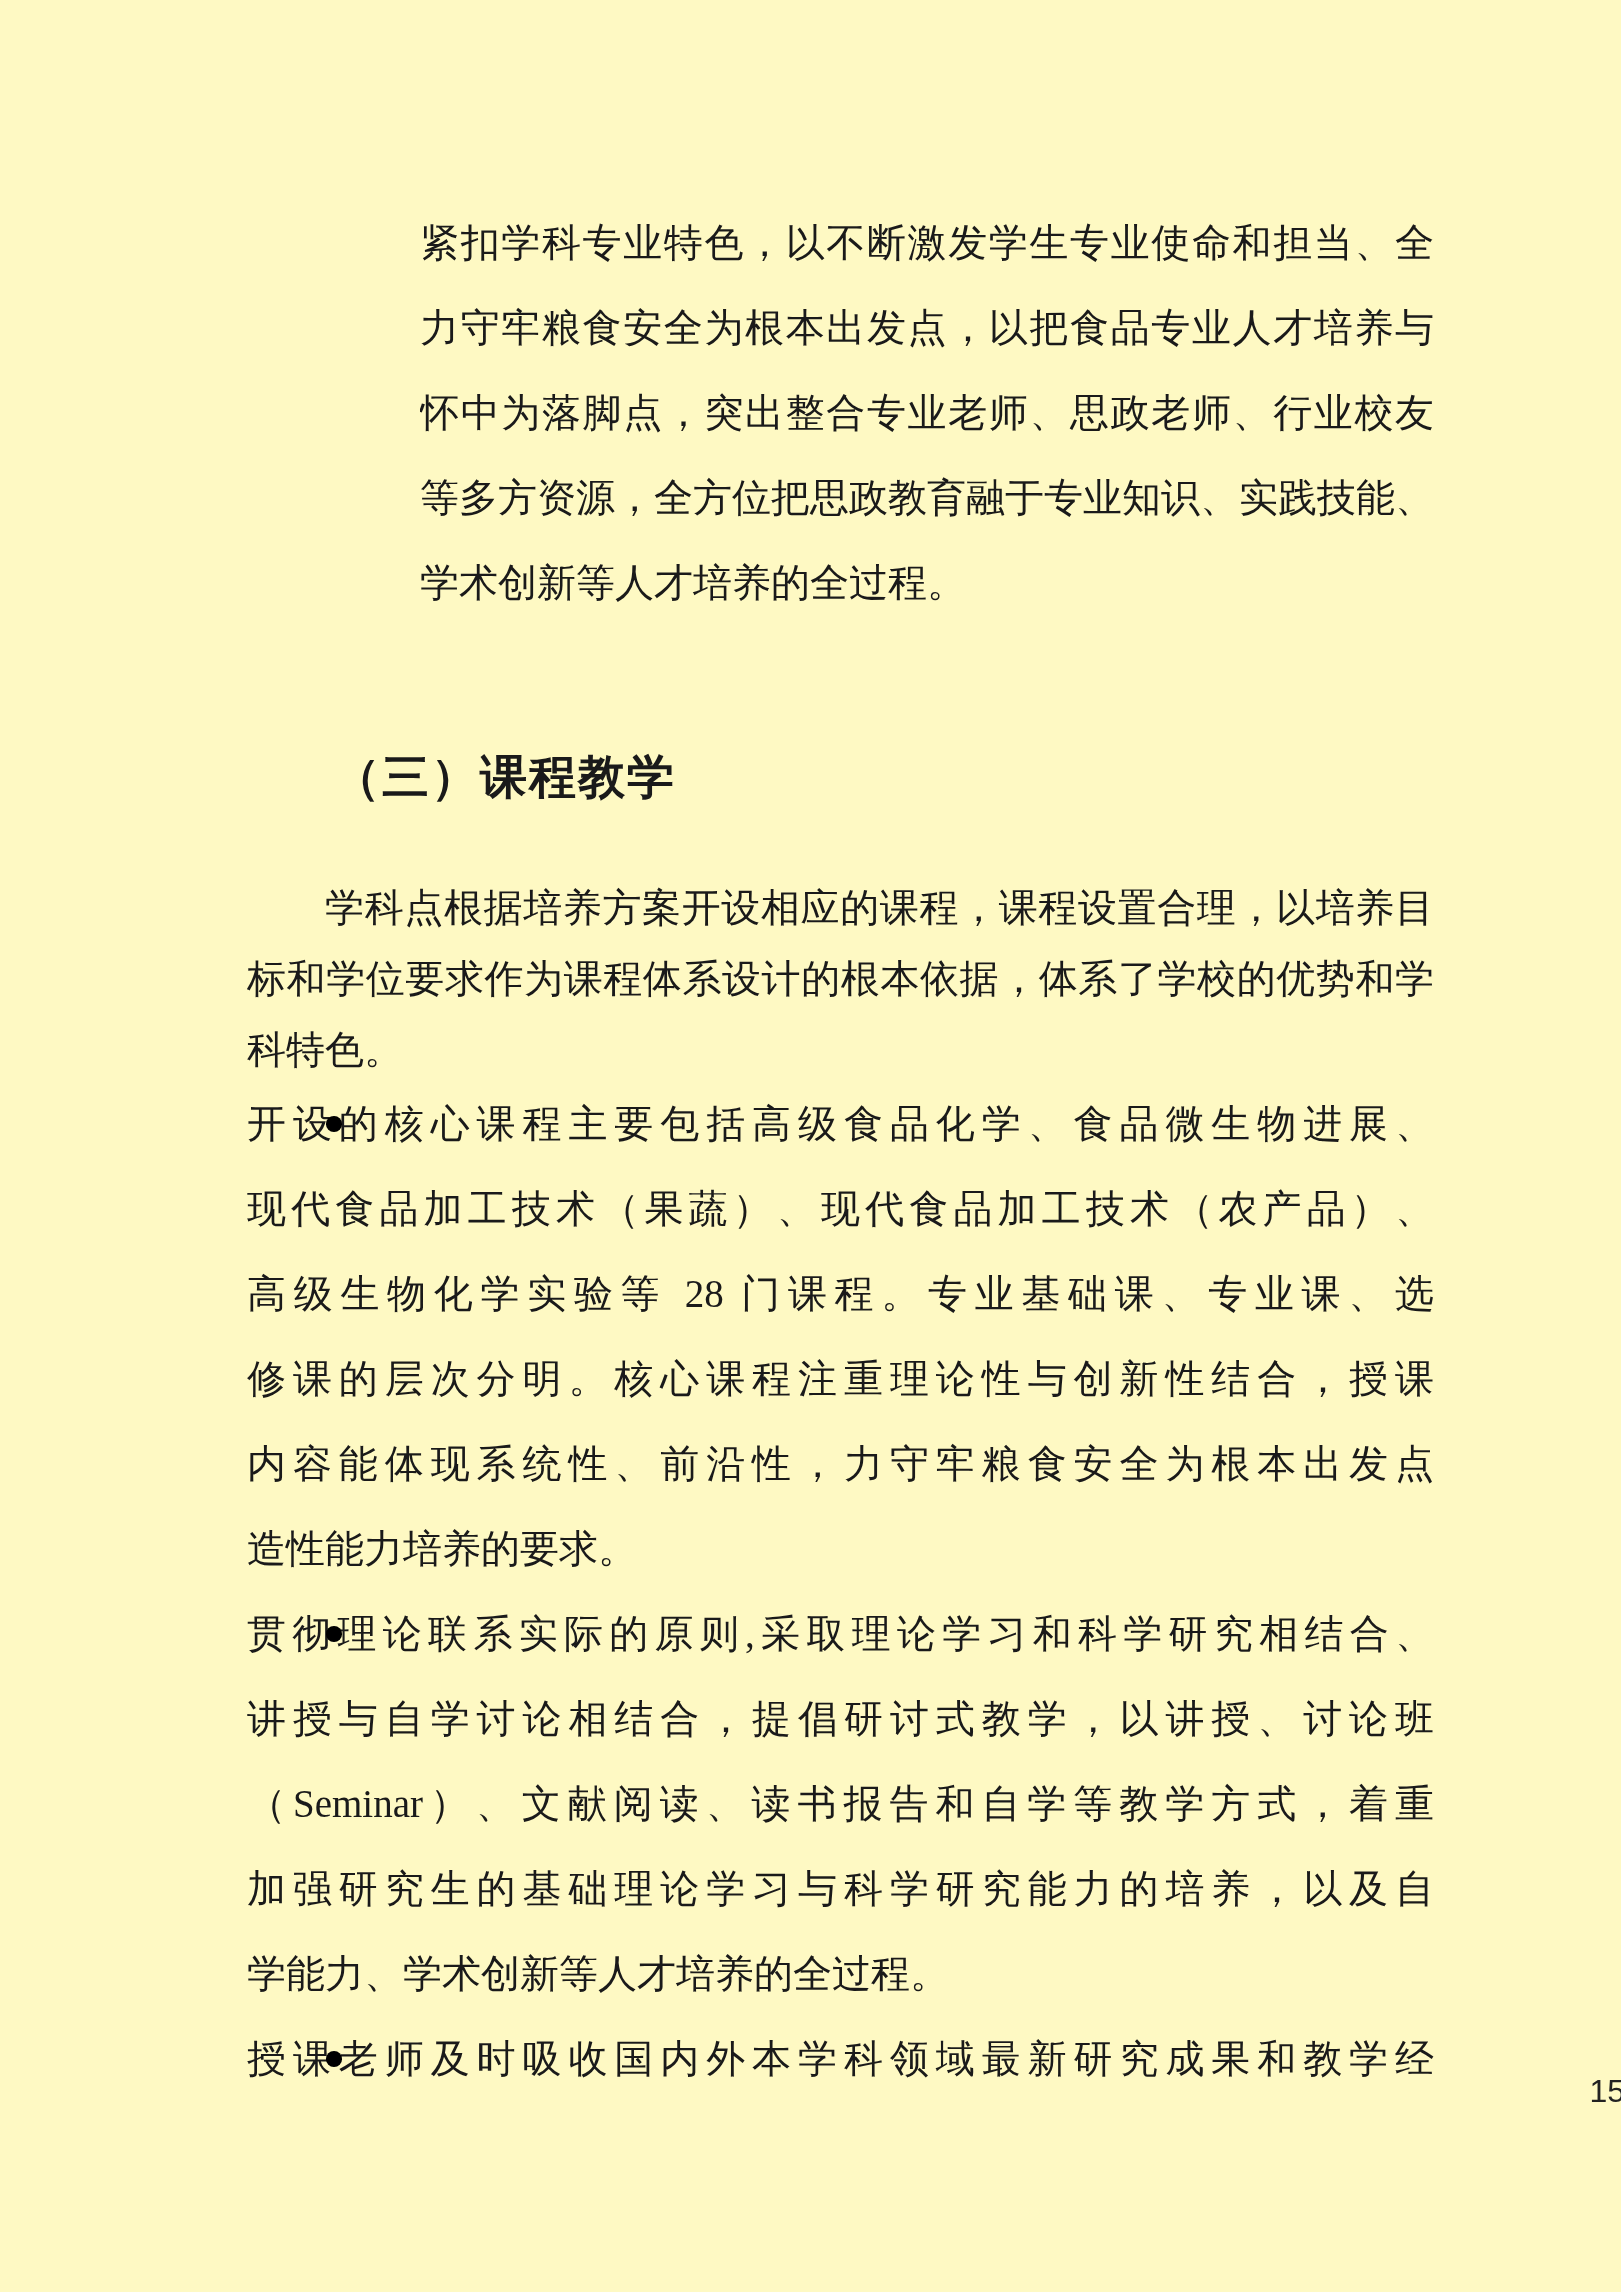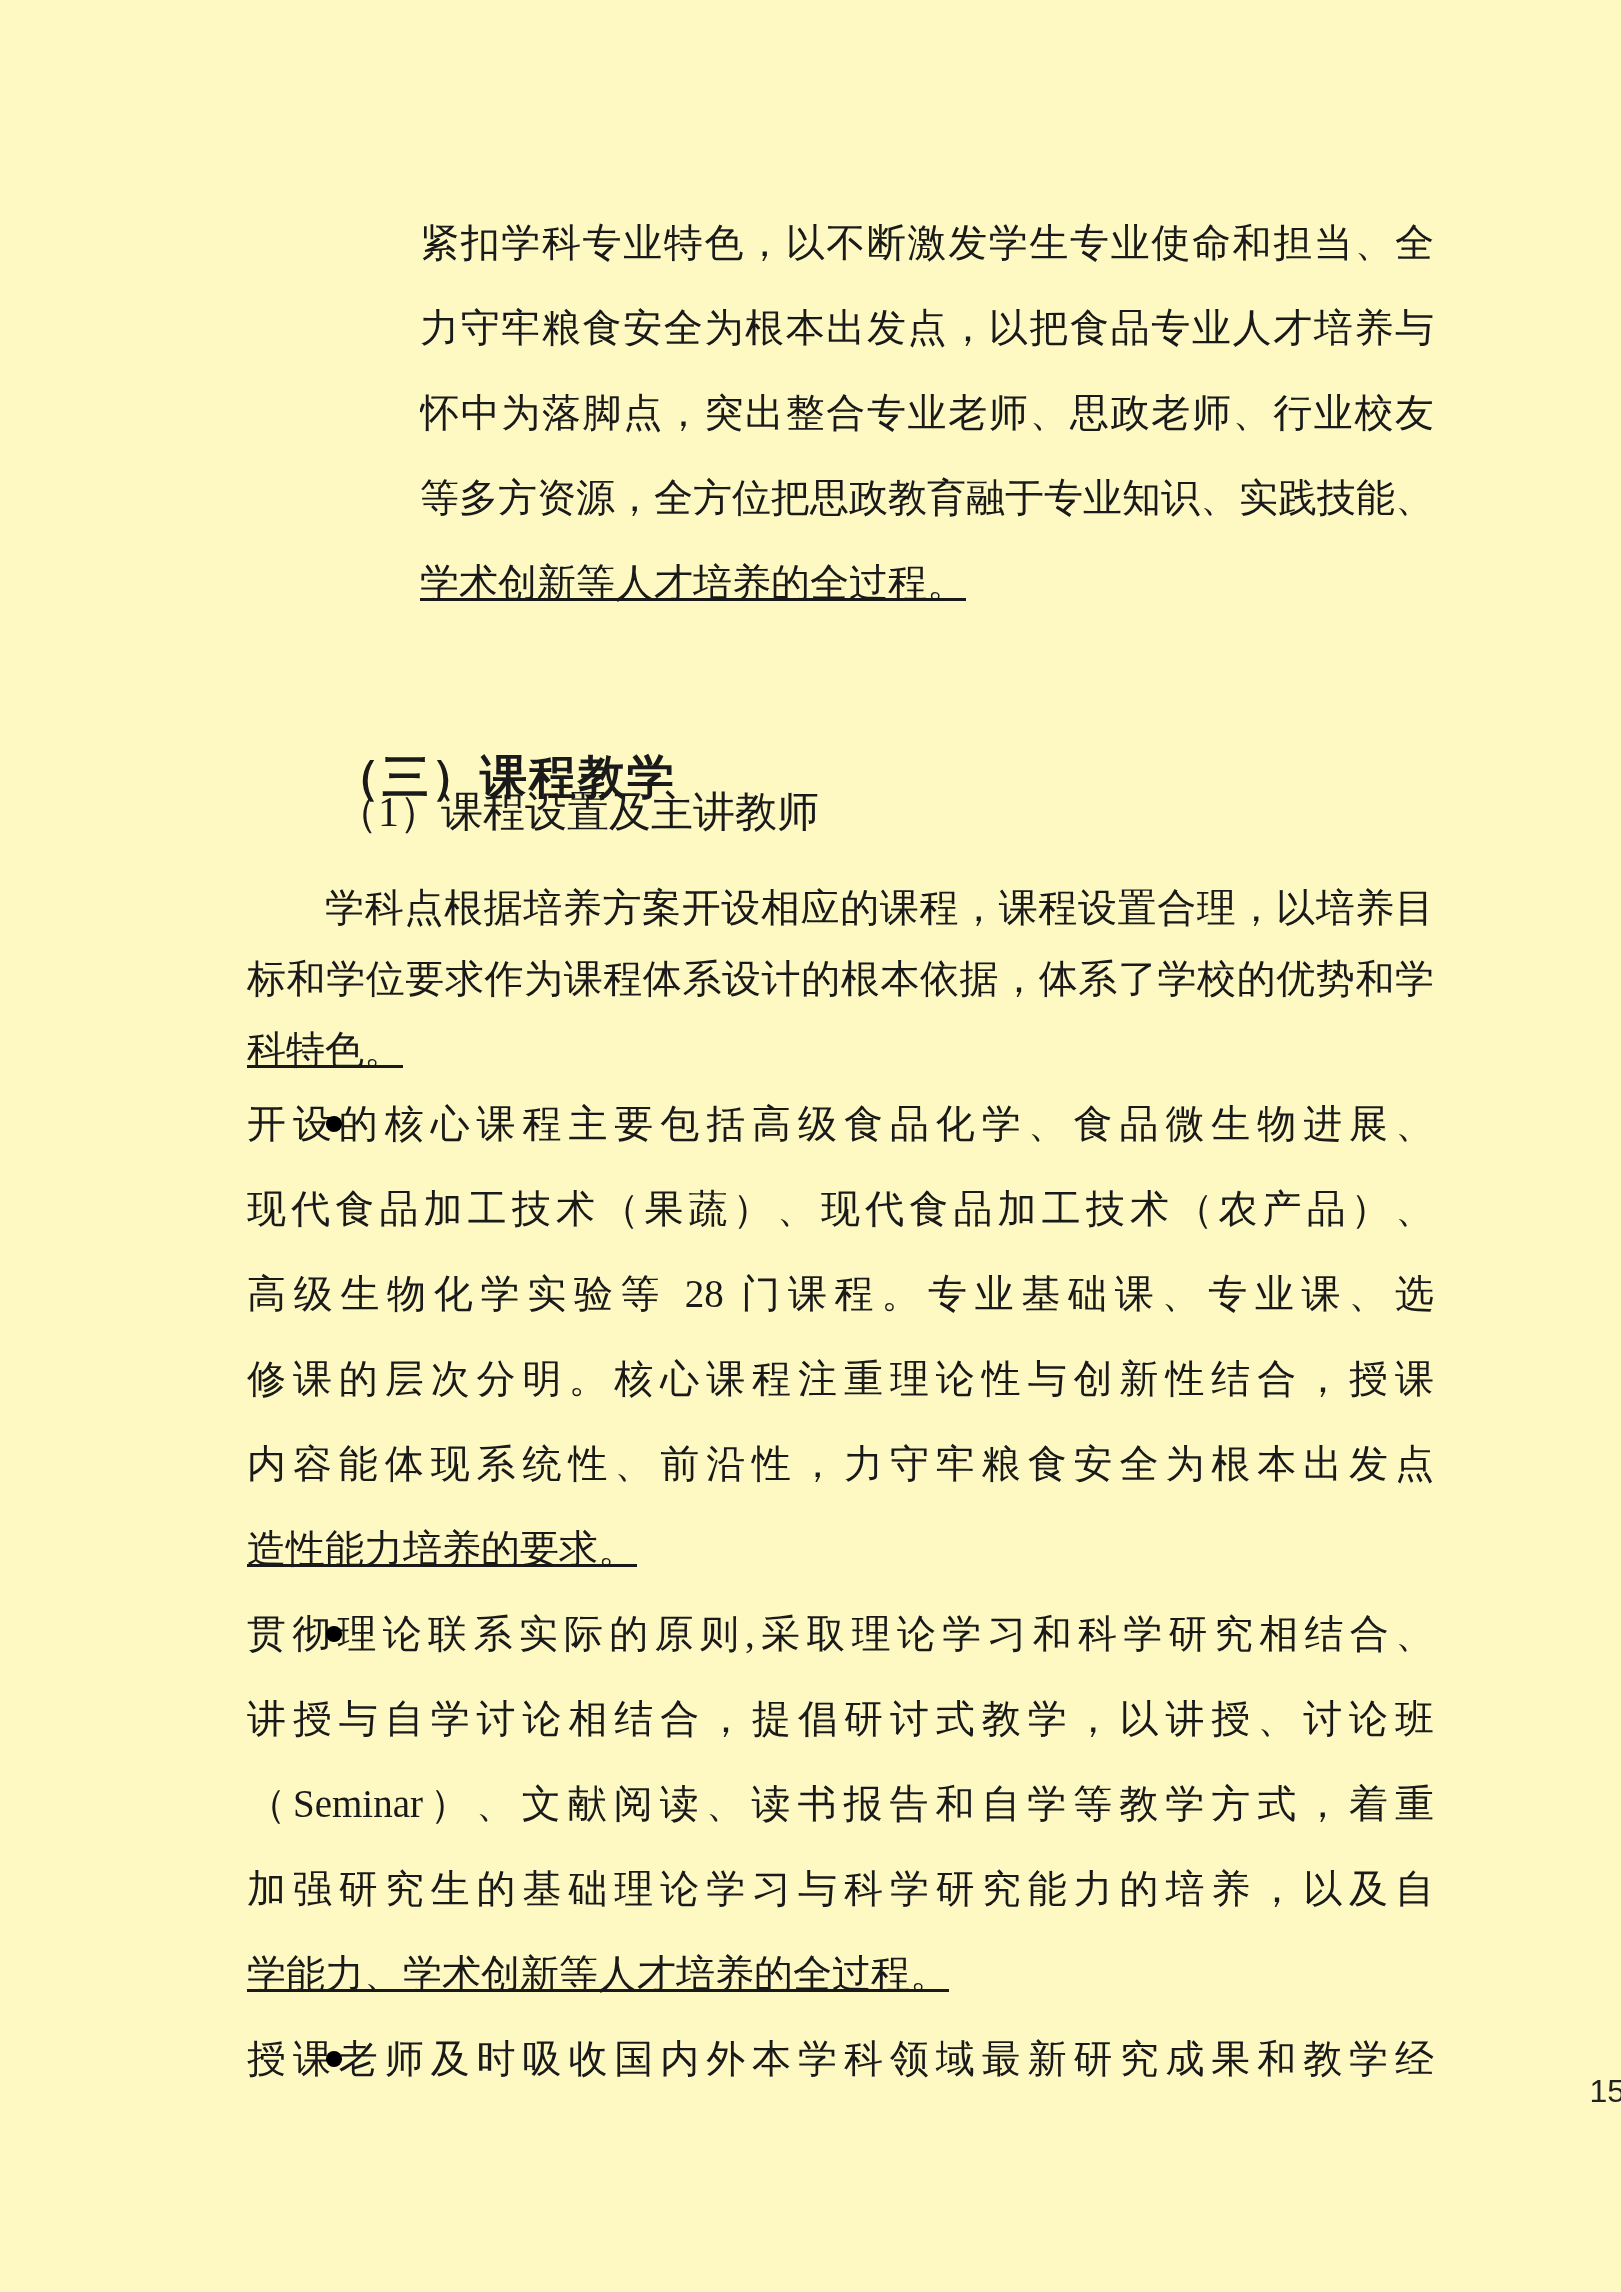--- a/index.html
+++ b/index.html
@@ -24,21 +24,20 @@
   
   .line {
     text-align: justify;
     text-align-last: justify;
     text-justify: inter-ideograph;
     white-space: normal;
     overflow: hidden;
   }
   .line.last {
     text-align-last: left;
-    text-decoration: underline;
   }
   
   .intro-block {
     top: 200px;
     font-size: 39px;
     line-height: 85px;
     padding-left: 173px;
     box-sizing: border-box;
   }
   .section-heading {
@@ -104,21 +103,20 @@
   <div class="abs intro-block">
     <div class="line">紧扣学科专业特色，以不断激发学生专业使命和担当、全</div>
     <div class="line">力守牢粮食安全为根本出发点，以把食品专业人才培养与</div>
     <div class="line">怀中为落脚点，突出整合专业老师、思政老师、行业校友</div>
     <div class="line">等多方资源，全方位把思政教育融于专业知识、实践技能、</div>
     <div class="line last">学术创新等人才培养的全过程。</div>
   </div>
 
   <h2 class="abs section-heading">（三）课程教学</h2>
 
-  <div class="abs sub-heading">（1）课程设置及主讲教师</div>
 
   <div class="abs paragraph">
     <div class="line indent">学科点根据培养方案开设相应的课程，课程设置合理，以培养目</div>
     <div class="line">标和学位要求作为课程体系设计的根本依据，体系了学校的优势和学</div>
     <div class="line last">科特色。</div>
   </div>
 
   <div class="abs bullet-list">
 
     <div class="bullet-item">

